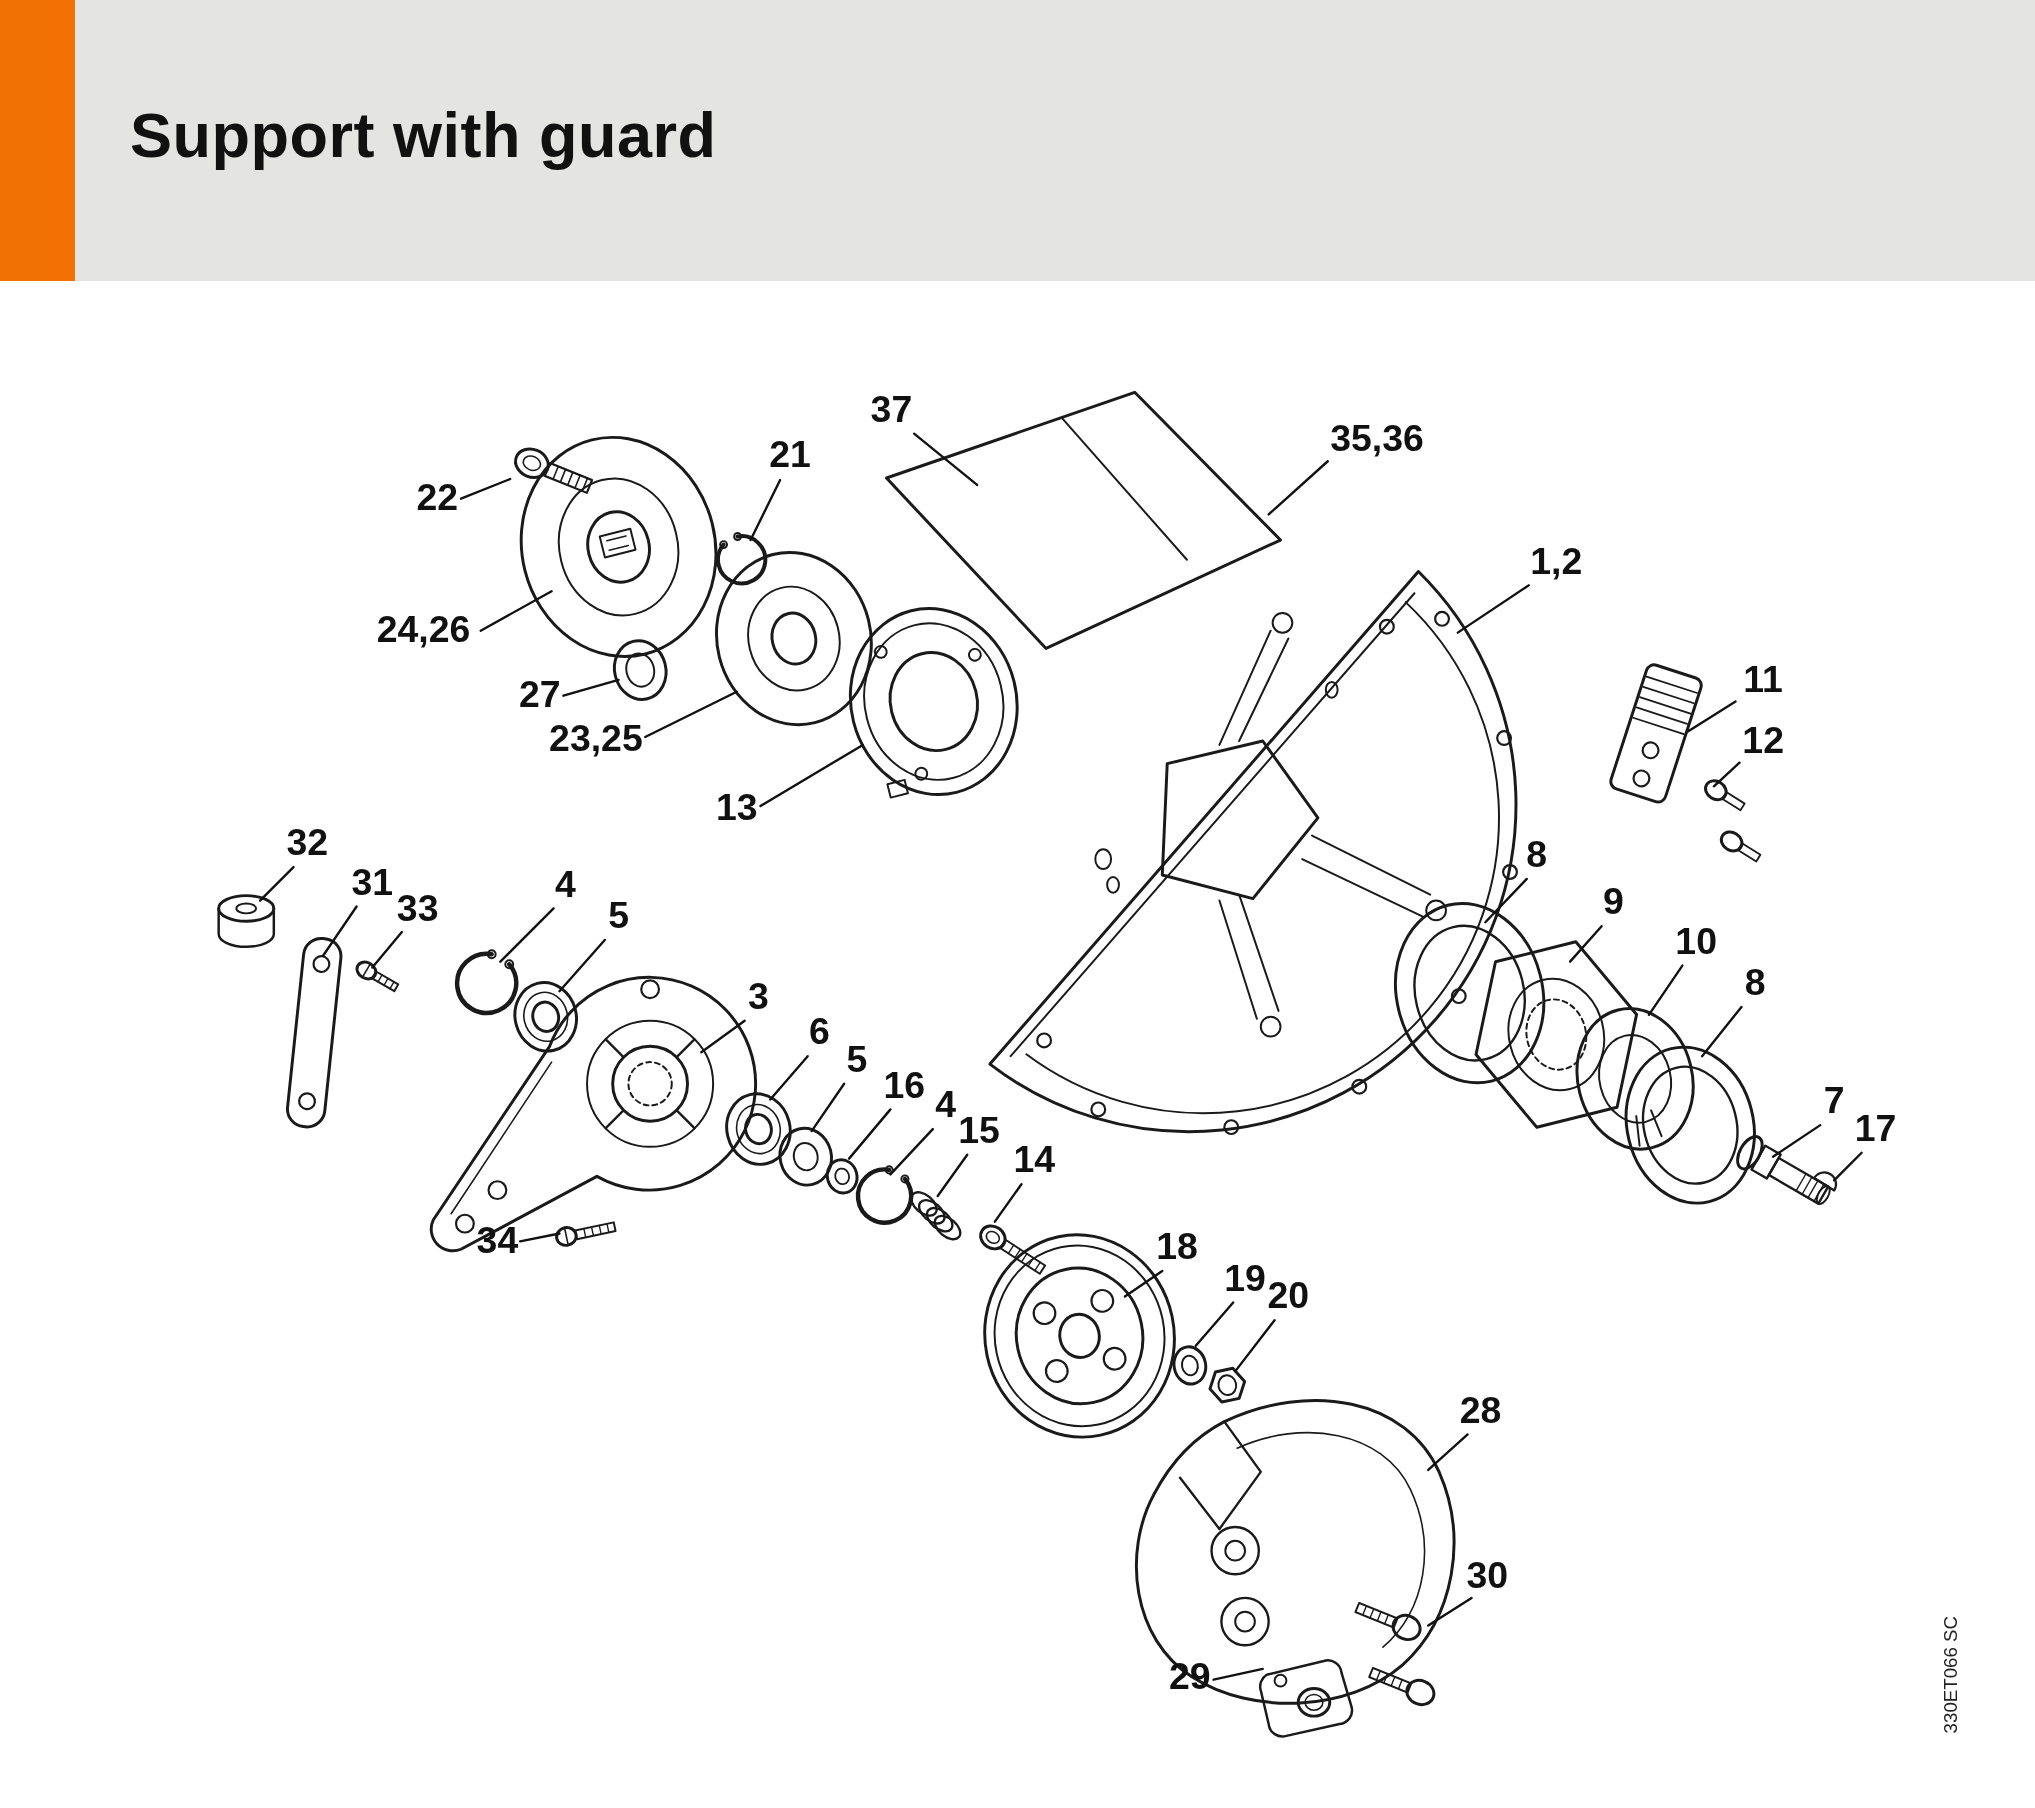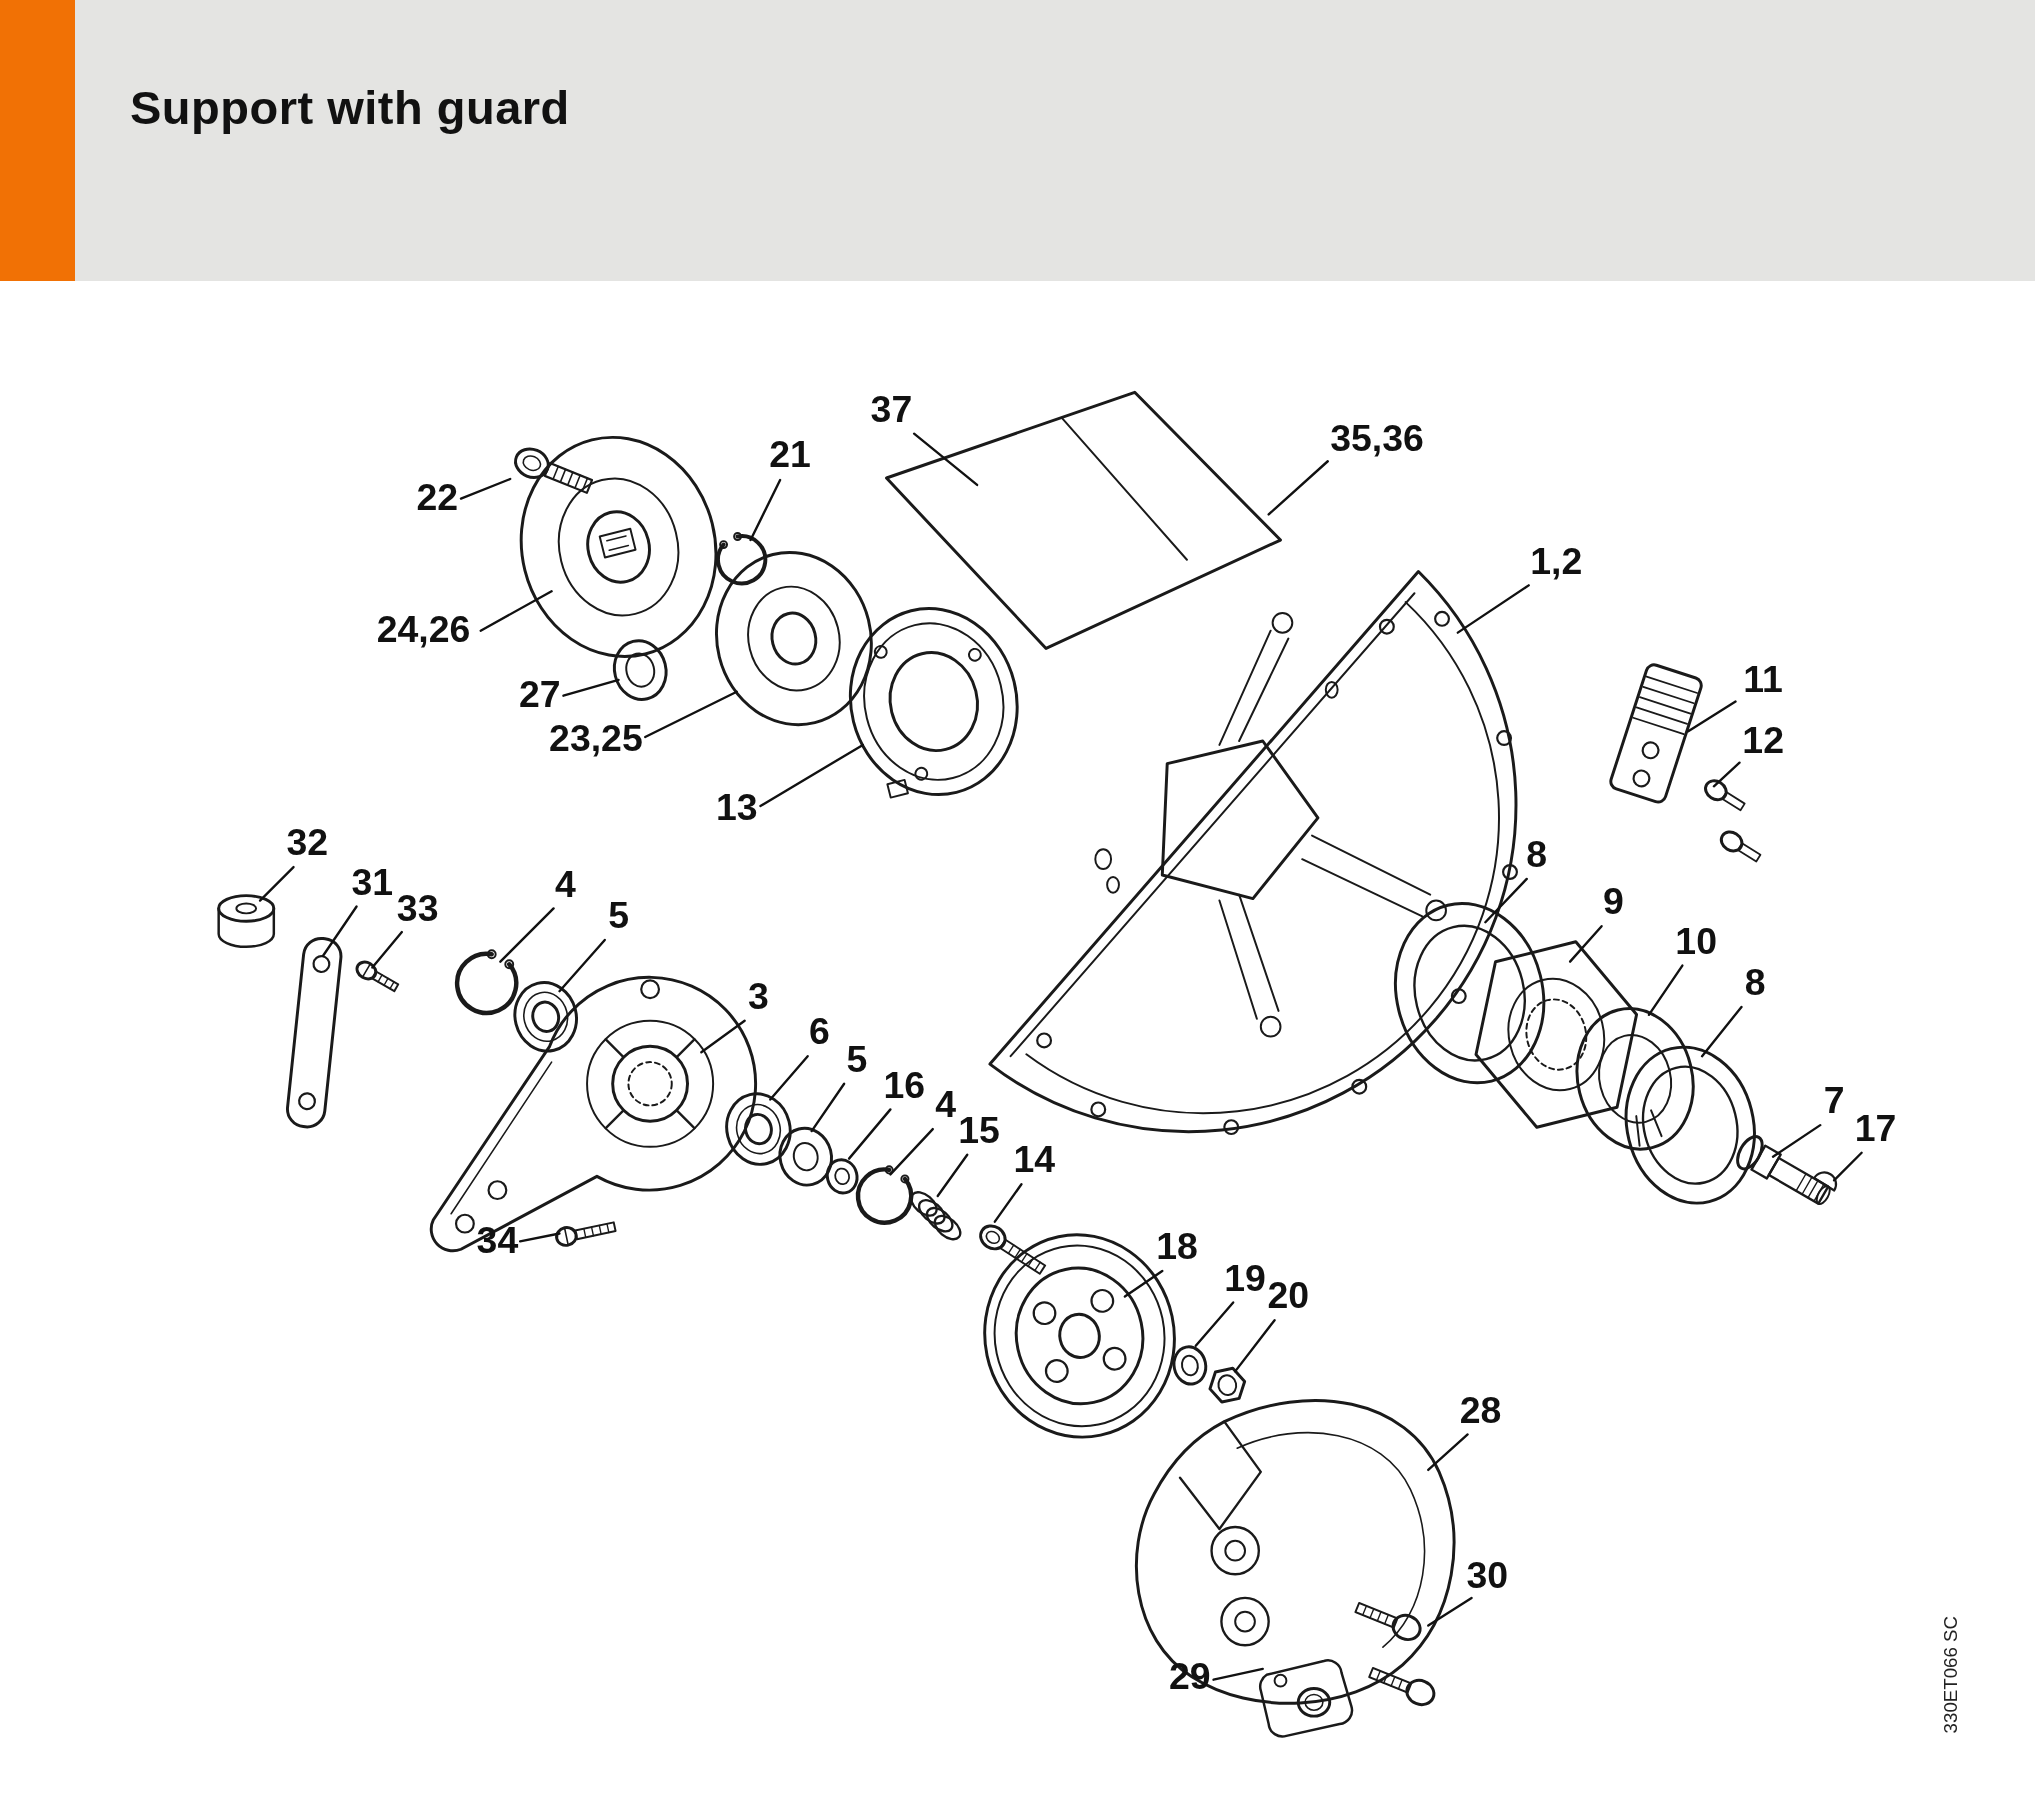--- a/index.html
+++ b/index.html
@@ -17,22 +17,22 @@
   }
   .header-band{
     position:absolute;left:0;top:0;width:2035px;height:281px;
     background:var(--header-bg);
   }
   .accent-bar{
     position:absolute;left:0;top:0;width:75px;height:281px;
     background:var(--accent);
   }
   .page-title{
-    position:absolute;left:130px;top:49px;
-    font-size:47px;font-weight:700;color:#111;
+    position:absolute;left:130px;top:57px;
+    font-size:63px;font-weight:700;color:#111;
     letter-spacing:0.5px;
     font-family:"Liberation Sans", sans-serif;
   }
   .doc-code{
     position:absolute;
     right:95px;top:1616px;
     transform:rotate(-90deg);
     transform-origin:right top;
     font-size:18.7px;color:#222;
     white-space:nowrap;

